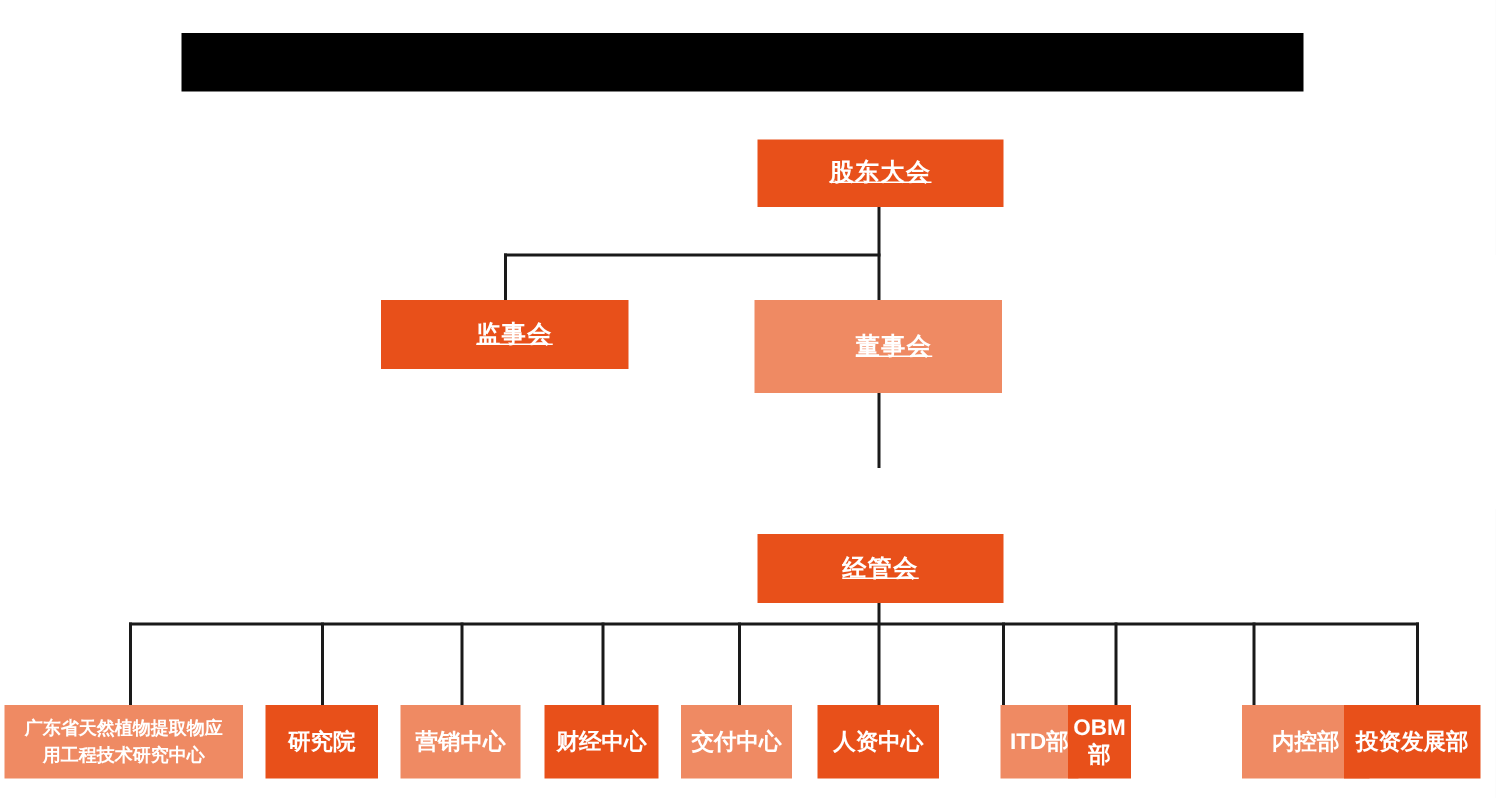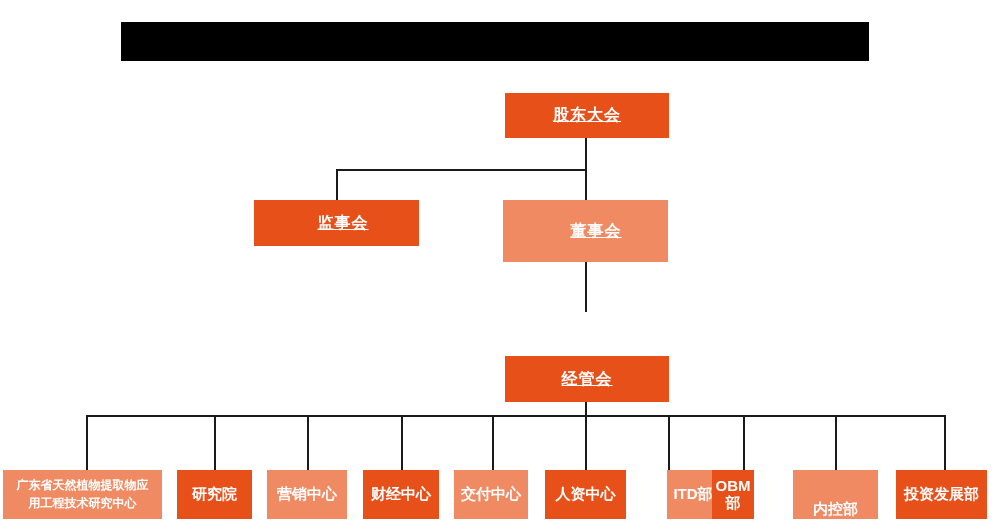--- a/index.html
+++ b/index.html
@@ -108,20 +108,20 @@
   </div>
   <div class="node primary dept" style="left:545px;top:470px;width:81px;height:49px;">
     <span>人资中心</span>
   </div>
   <div class="node secondary dept" style="left:667px;top:470px;width:52px;height:49px;">
     <span>ITD部</span>
   </div>
   <div class="node primary dept" style="left:712px;top:470px;width:42px;height:49px;">
     <span>OBM部</span>
   </div>
-  <div class="node secondary dept" style="left:793px;top:470px;width:85px;height:49px;align-items:flex-end;">
+  <div class="node secondary dept" style="left:828px;top:470px;width:85px;height:49px;">
     <span>内控部</span>
   </div>
   <div class="node primary dept" style="left:896px;top:470px;width:91px;height:49px;">
     <span>投资发展部</span>
   </div>
 
 </div>
 
 </body></html>

